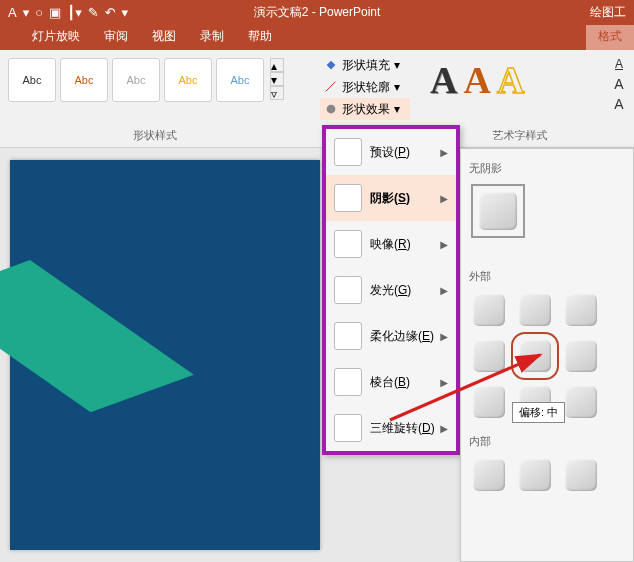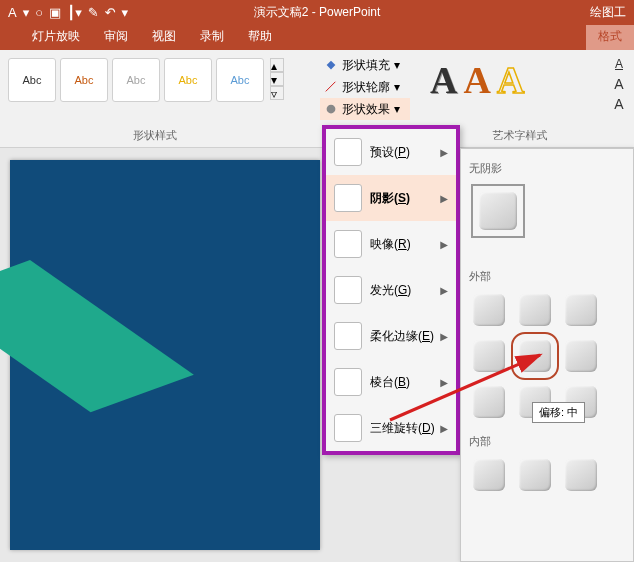--- a/index.html
+++ b/index.html
@@ -38,21 +38,21 @@
 .menu-item .lbl{flex:1;font-size:12px}
 .menu-item .lbl u{text-decoration:underline}
 .menu-item .arrow{color:#666;font-size:10px}
 .shadow-panel{position:absolute;left:460px;top:148px;width:174px;height:414px;background:#f5f5f5;border:1px solid #c8c8c8;box-shadow:2px 2px 6px rgba(0,0,0,.25);padding:6px}
 .shadow-panel .section-title{color:#666;font-size:11px;margin:6px 0 8px 2px}
 .shadow-grid{display:flex;flex-wrap:wrap;gap:14px;padding:2px 6px}
 .shadow-swatch{width:32px;height:32px;border-radius:6px;background:linear-gradient(145deg,#f0f0f0,#c8c8c8);box-shadow:inset 1px 1px 2px rgba(255,255,255,.6),inset -1px -1px 2px rgba(0,0,0,.2);cursor:pointer}
 .shadow-swatch.selected{outline:2px solid #b7472a;outline-offset:6px}
 .shadow-swatch.big{width:38px;height:38px}
 .none-wrap{border:2px solid #999;display:inline-block;padding:6px;margin-left:4px}
-.tooltip{position:absolute;left:532px;top:402px;background:#fff;border:1px solid #888;padding:2px 6px;font-size:11px;z-index:10}
+.tooltip{position:absolute;left:512px;top:402px;background:#fff;border:1px solid #888;padding:2px 6px;font-size:11px;z-index:10}
 .red-arrow{position:absolute;left:380px;top:340px;z-index:9;pointer-events:none}
 </style>
 </head>
 <body>
 
 <div class="titlebar">
   <div class="qat">
     <span>A</span>
     <span>▾</span>
     <span>○</span>

